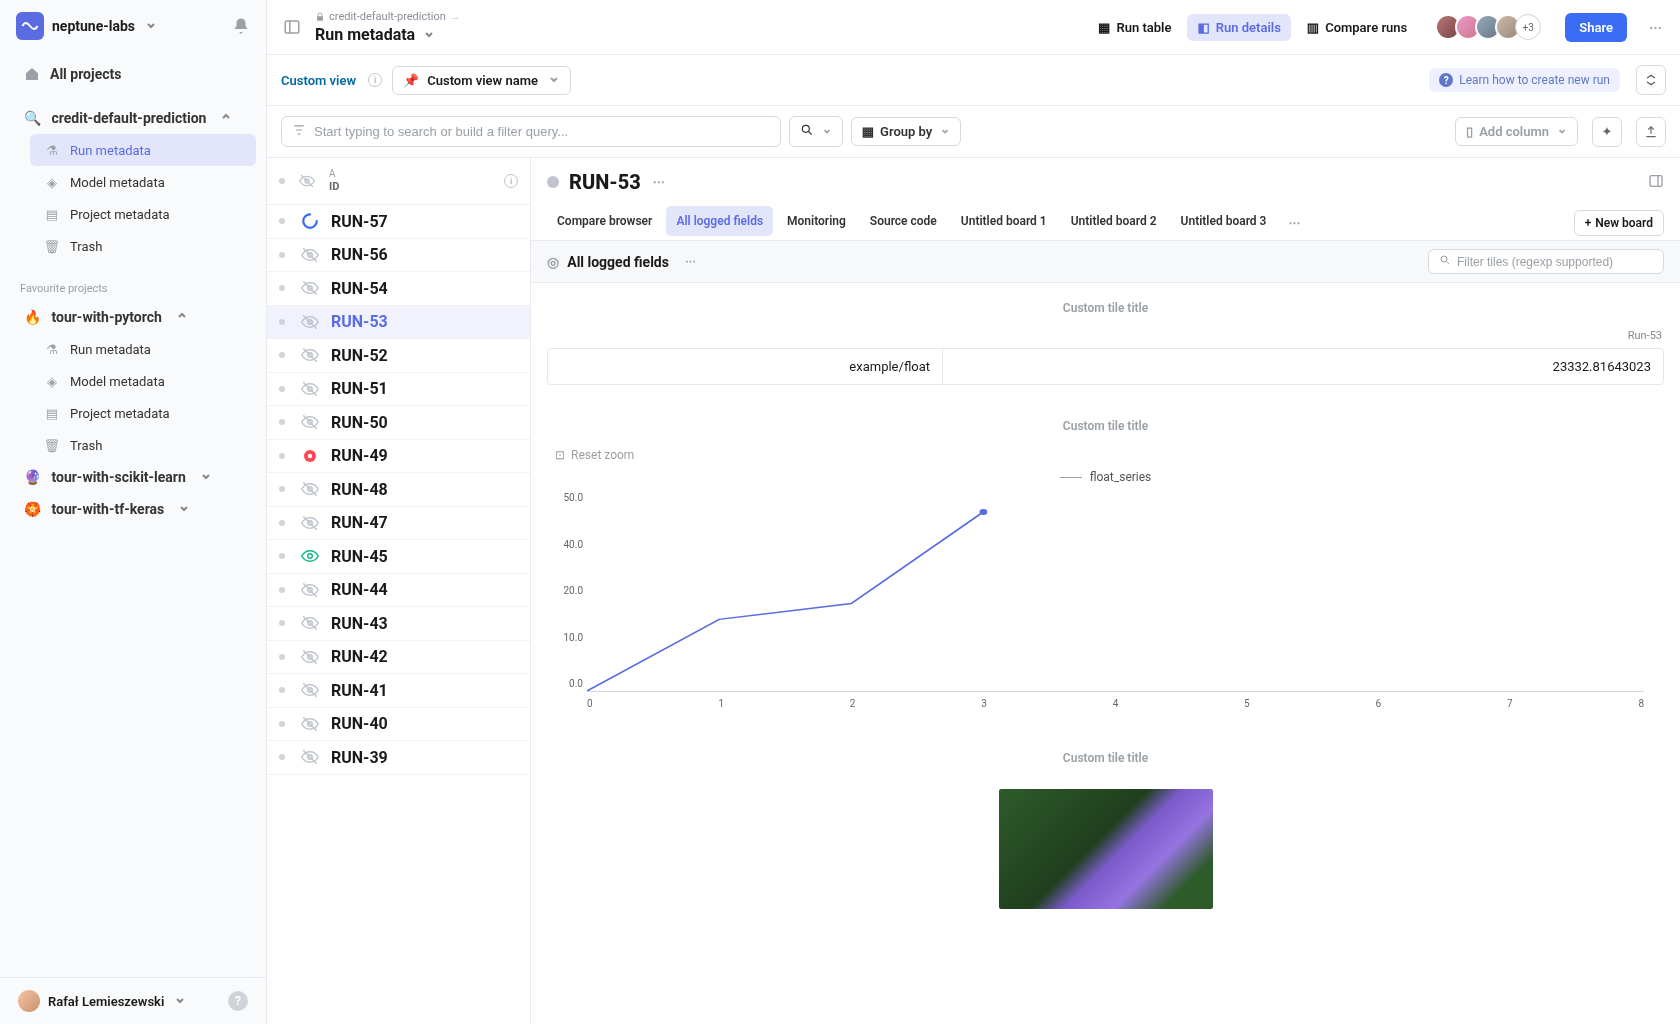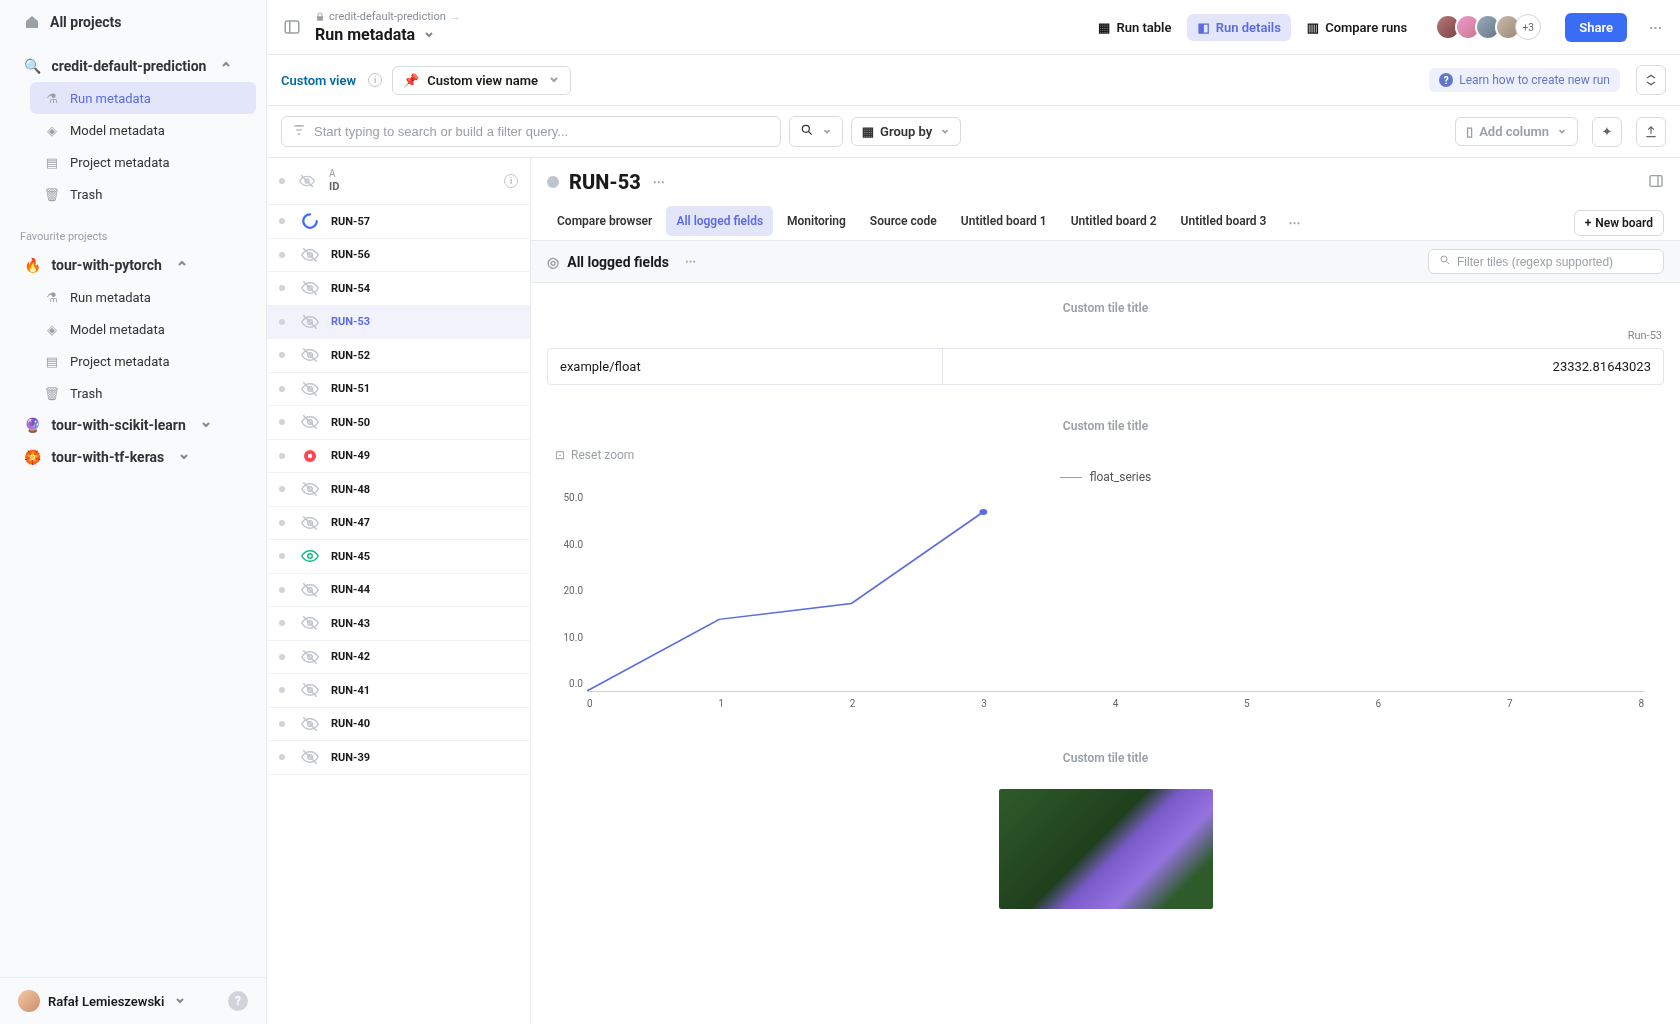--- a/index.html
+++ b/index.html
@@ -66,21 +66,21 @@
 .runs-head { display: flex; align-items: center; padding: 8px 12px; border-bottom: 1px solid #eef0f2; font-size: 11px; color: #666; height: 47px; }
 .rh-dot { width: 6px; height: 6px; border-radius: 50%; background: #d0d4da; margin-right: 14px; }
 .rh-eye { width: 16px; height: 16px; color: #c0c4cc; margin-right: 14px; }
 .rh-id { flex: 1; display: flex; flex-direction: column; line-height: 1.2; }
 .rh-info { width: 14px; height: 14px; }
 .runs-body { flex: 1; overflow-y: auto; }
 .run-row { display: flex; align-items: center; padding: 8px 12px; border-bottom: 1px solid #f1f2f4; cursor: pointer; height: 33.5px; }
 .run-row.selected { background: #f1f2fc; }
 .rr-dot { width: 6px; height: 6px; border-radius: 50%; background: #d0d4da; margin-right: 16px; }
 .rr-stat { width: 18px; height: 18px; margin-right: 12px; display: flex; align-items: center; justify-content: center; }
-.rr-label { font-weight: 700; font-size: 11px; }
+.rr-label { font-weight: 700; font-size: 16px; }
 .run-row.selected .rr-label { color: #5b6ce2; }
 .runs-foot { display: flex; align-items: center; gap: 8px; padding: 10px 12px; border-top: 1px solid #e8eaed; }
 .pager { display: flex; border: 1px solid #d6dade; border-radius: 6px; overflow: hidden; }
 .pager div { width: 30px; height: 28px; display: flex; align-items: center; justify-content: center; color: #666; cursor: pointer; }
 .pager div:first-child { border-right: 1px solid #d6dade; }
 .page-txt { font-size: 12px; font-weight: 600; color: #333; margin-left: 10px; display: flex; align-items: center; gap: 4px; }
 
 
 .detail { flex: 1; display: flex; flex-direction: column; overflow-y: auto; }
 .det-head { display: flex; align-items: center; padding: 12px 16px; gap: 10px; }
@@ -94,21 +94,21 @@
 .det-sub { display: flex; align-items: center; padding: 8px 16px; gap: 10px; background: #f7f8f9; border-bottom: 1px solid #e8eaed; }
 .det-sub-title { font-weight: 700; font-size: 14px; display: flex; align-items: center; gap: 8px; }
 .filter-tiles { margin-left: auto; display: flex; align-items: center; gap: 6px; border: 1px solid #d6dade; border-radius: 6px; padding: 4px 10px; width: 236px; background: #fff; }
 .filter-tiles input { border: none; outline: none; font-size: 12px; flex: 1; }
 .filter-tiles input::placeholder { color: #9aa0a6; }
 
 .tiles { padding: 10px 16px 30px; }
 .tile-title { text-align: center; color: #9aa0a6; font-weight: 600; font-size: 12px; padding: 8px 0 14px; }
 .legend-right { text-align: right; font-size: 11px; color: #888; margin-bottom: 6px; padding-right: 2px; }
 .kv-table { border: 1px solid #e3e6ea; border-radius: 4px; display: flex; }
-.kv-k { flex: 0 0 395px; padding: 10px 12px; border-right: 1px solid #e3e6ea; font-size: 13px; }
+.kv-k { flex: 0 0 395px; padding: 10px 12px; border-right: 1px solid #e3e6ea; font-size: 13px; text-align: right; }
 .kv-v { flex: 1; padding: 10px 12px; text-align: right; font-size: 13px; }
 
 .chart-block { margin-top: 26px; }
 .reset-zoom { display: inline-flex; align-items: center; gap: 6px; color: #9aa0a6; font-size: 12px; margin-left: 8px; cursor: pointer; }
 .chart-legend { text-align: center; font-size: 12px; color: #555; padding: 8px 0; }
 .chart-legend-line { display: inline-block; width: 22px; height: 1px; background: #9aa0a6; vertical-align: middle; margin-right: 8px; }
 .chart-wrap { position: relative; margin: 0 20px 0 40px; }
 .chart-y { position: absolute; left: -36px; top: 0; bottom: 20px; display: flex; flex-direction: column; justify-content: space-between; font-size: 10px; color: #666; text-align: right; width: 32px; }
 .chart-area { height: 200px; border-bottom: 1px solid #d0d4da; position: relative; }
 .chart-x { display: flex; justify-content: space-between; font-size: 10px; color: #666; padding-top: 6px; }
@@ -117,20 +117,38 @@
 
 
 svg.ico { width: 100%; height: 100%; }
 </style>
 </head>
 <body>
 
 <div class="app">
 
   <div class="sidebar">
+    <div class="sb-top">
+      <div class="logo">
+        <svg viewBox="0 0 24 24" fill="none" stroke="#fff" stroke-width="2.5">
+            <path d="M2 12 Q6 4 12 12 T22 12"></path>
+          </svg>
+      </div>
+      <span class="workspace">neptune-labs</span>
+      <span class="chev">
+        <svg width="12" height="12" viewBox="0 0 12 12" fill="none" stroke="currentColor" stroke-width="2">
+            <path d="M3 5l3 3 3-3"></path>
+          </svg>
+      </span>
+      <span class="bell">
+        <svg class="ico" viewBox="0 0 24 24" fill="#9aa0a6">
+            <path d="M12 2a6 6 0 0 0-6 6v4l-2 3v1h16v-1l-2-3V8a6 6 0 0 0-6-6zm-2 18a2 2 0 0 0 4 0z"></path>
+          </svg>
+      </span>
+    </div>
 
     <div class="sb-section">
       <div class="sb-item bold">
         <span class="sb-ico">
             <svg class="ico" viewBox="0 0 24 24" fill="#9aa0a6">
               <path d="M3 11l9-8 9 8v10H3z"></path>
             </svg>
           </span>
         <span>All projects</span>
       </div>

